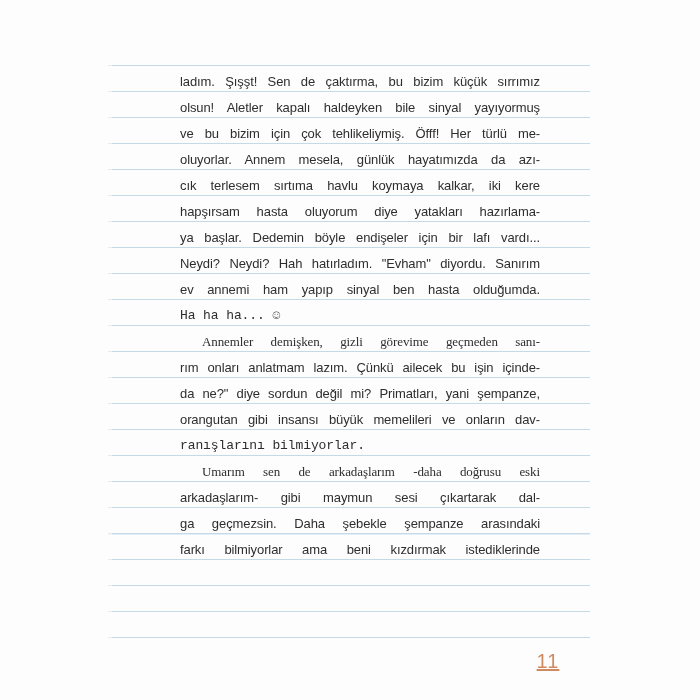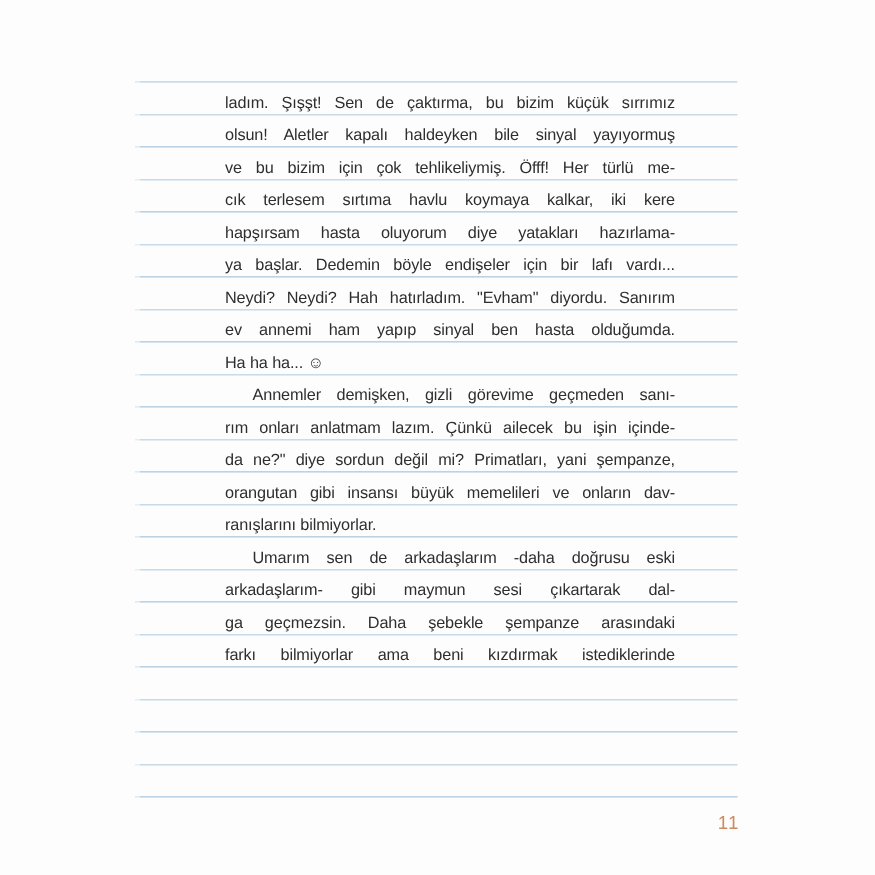--- a/index.html
+++ b/index.html
@@ -37,39 +37,41 @@
     color:var(--ink);
     font-size:13px;
     letter-spacing:-0.1px;
   }
   .tline{
     height:26px;line-height:26px;overflow:hidden;
     text-align:justify;
     text-align-last:justify;
     white-space:normal;
   }
-  .tline.left{text-align:left;text-align-last:left;}
-  .tline.indent{text-indent:22px;}
+  .tline.left{text-align:left;text-align-last:left;font-family:Liberation Mono, monospace;}
+  .tline.indent{text-indent:22px;font-family:Liberation Serif, serif;}
   .pagenum{
-    position:absolute;left:571px;top:650px;width:24px;
+    position:absolute;left:536px;top:650px;width:24px;
     text-align:center;
     color:var(--pagenum);
-    font-size:15px;
+    font-size:20px;
     letter-spacing:1px;
+    text-decoration:underline;
   }
 </style>
 </head>
 <body>
 
 <div class="sheet">
   <div class="rules"></div>
   <div class="textblock">
       <div class="tline">ladım. Şışşt! Sen de çaktırma, bu bizim küçük sırrımız</div>
       <div class="tline">olsun! Aletler kapalı haldeyken bile sinyal yayıyormuş</div>
       <div class="tline">ve bu bizim için çok tehlikeliymiş. Öfff! Her türlü me-</div>
+      <div class="tline">oluyorlar. Annem mesela, günlük hayatımızda da azı-</div>
       <div class="tline">cık terlesem sırtıma havlu koymaya kalkar, iki kere</div>
       <div class="tline">hapşırsam hasta oluyorum diye yatakları hazırlama-</div>
       <div class="tline">ya başlar. Dedemin böyle endişeler için bir lafı vardı...</div>
       <div class="tline">Neydi? Neydi? Hah hatırladım. "Evham" diyordu. Sanırım</div>
       <div class="tline">ev annemi ham yapıp sinyal ben hasta olduğumda.</div>
       <div class="tline left">Ha ha ha... ☺</div>
       <div class="tline indent">Annemler demişken, gizli görevime geçmeden sanı-</div>
       <div class="tline">rım onları anlatmam lazım. Çünkü ailecek bu işin içinde-</div>
       <div class="tline">da ne?" diye sordun değil mi? Primatları, yani şempanze,</div>
       <div class="tline">orangutan gibi insansı büyük memelileri ve onların dav-</div>

